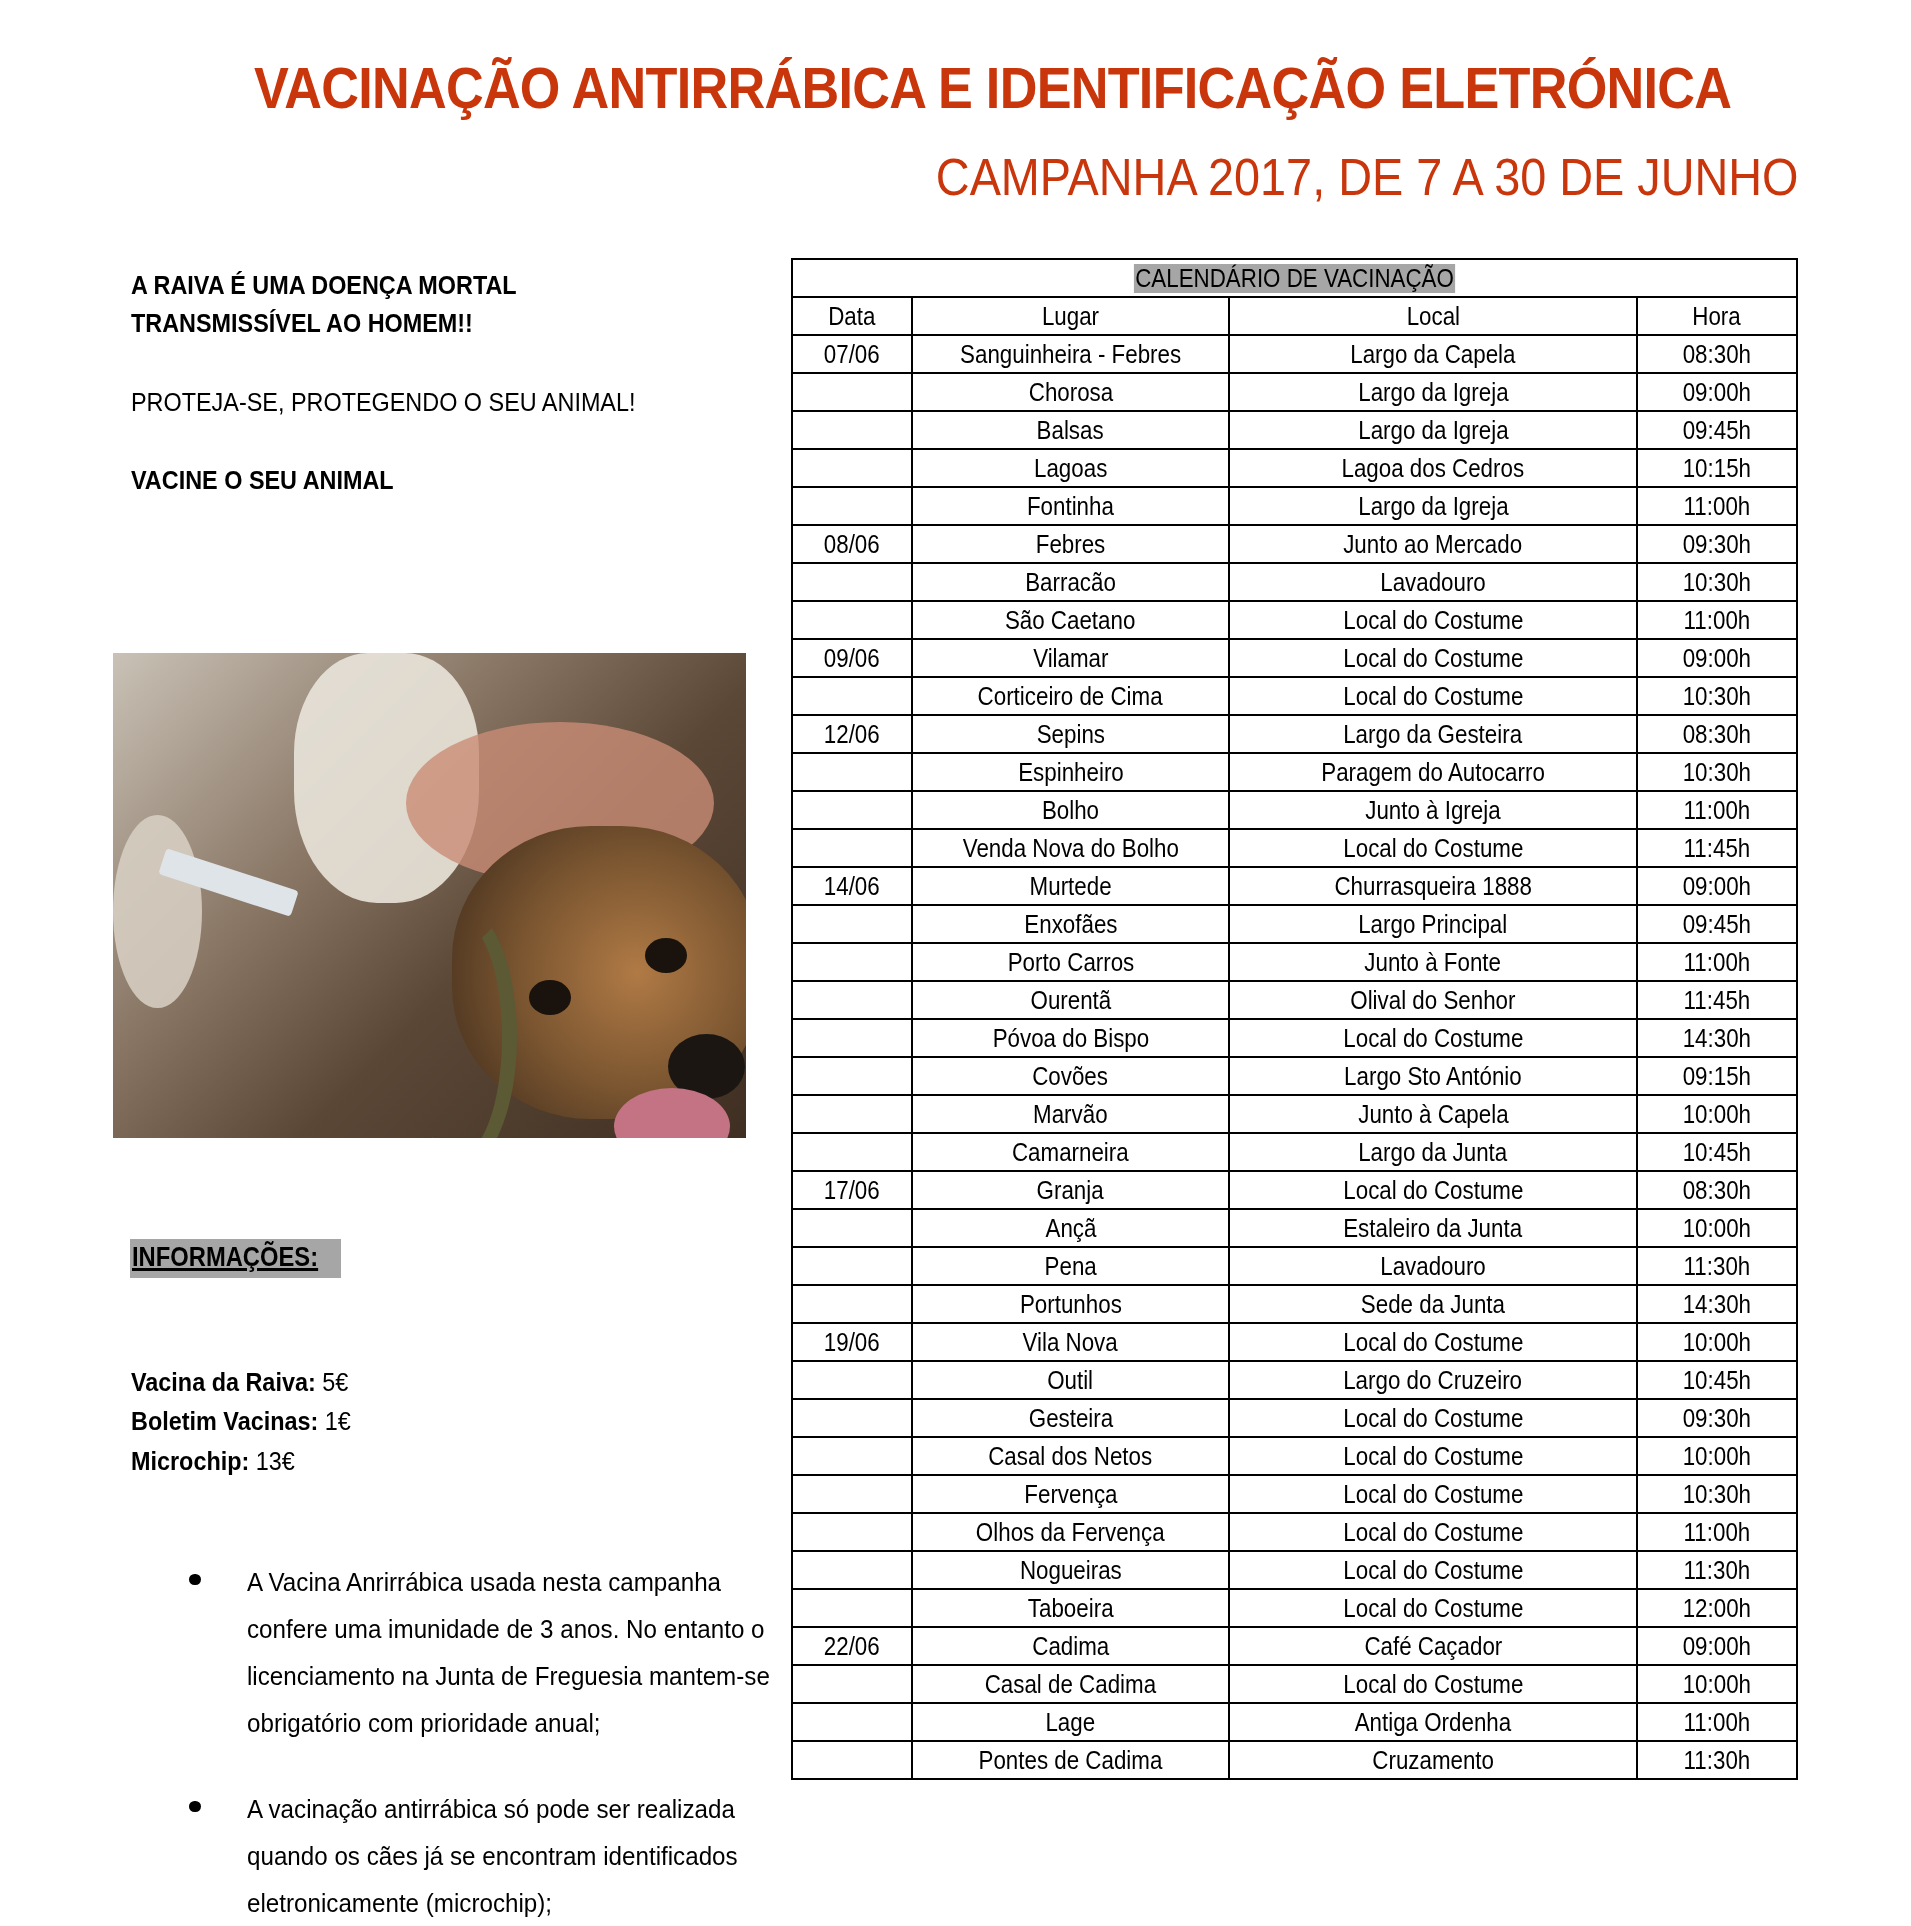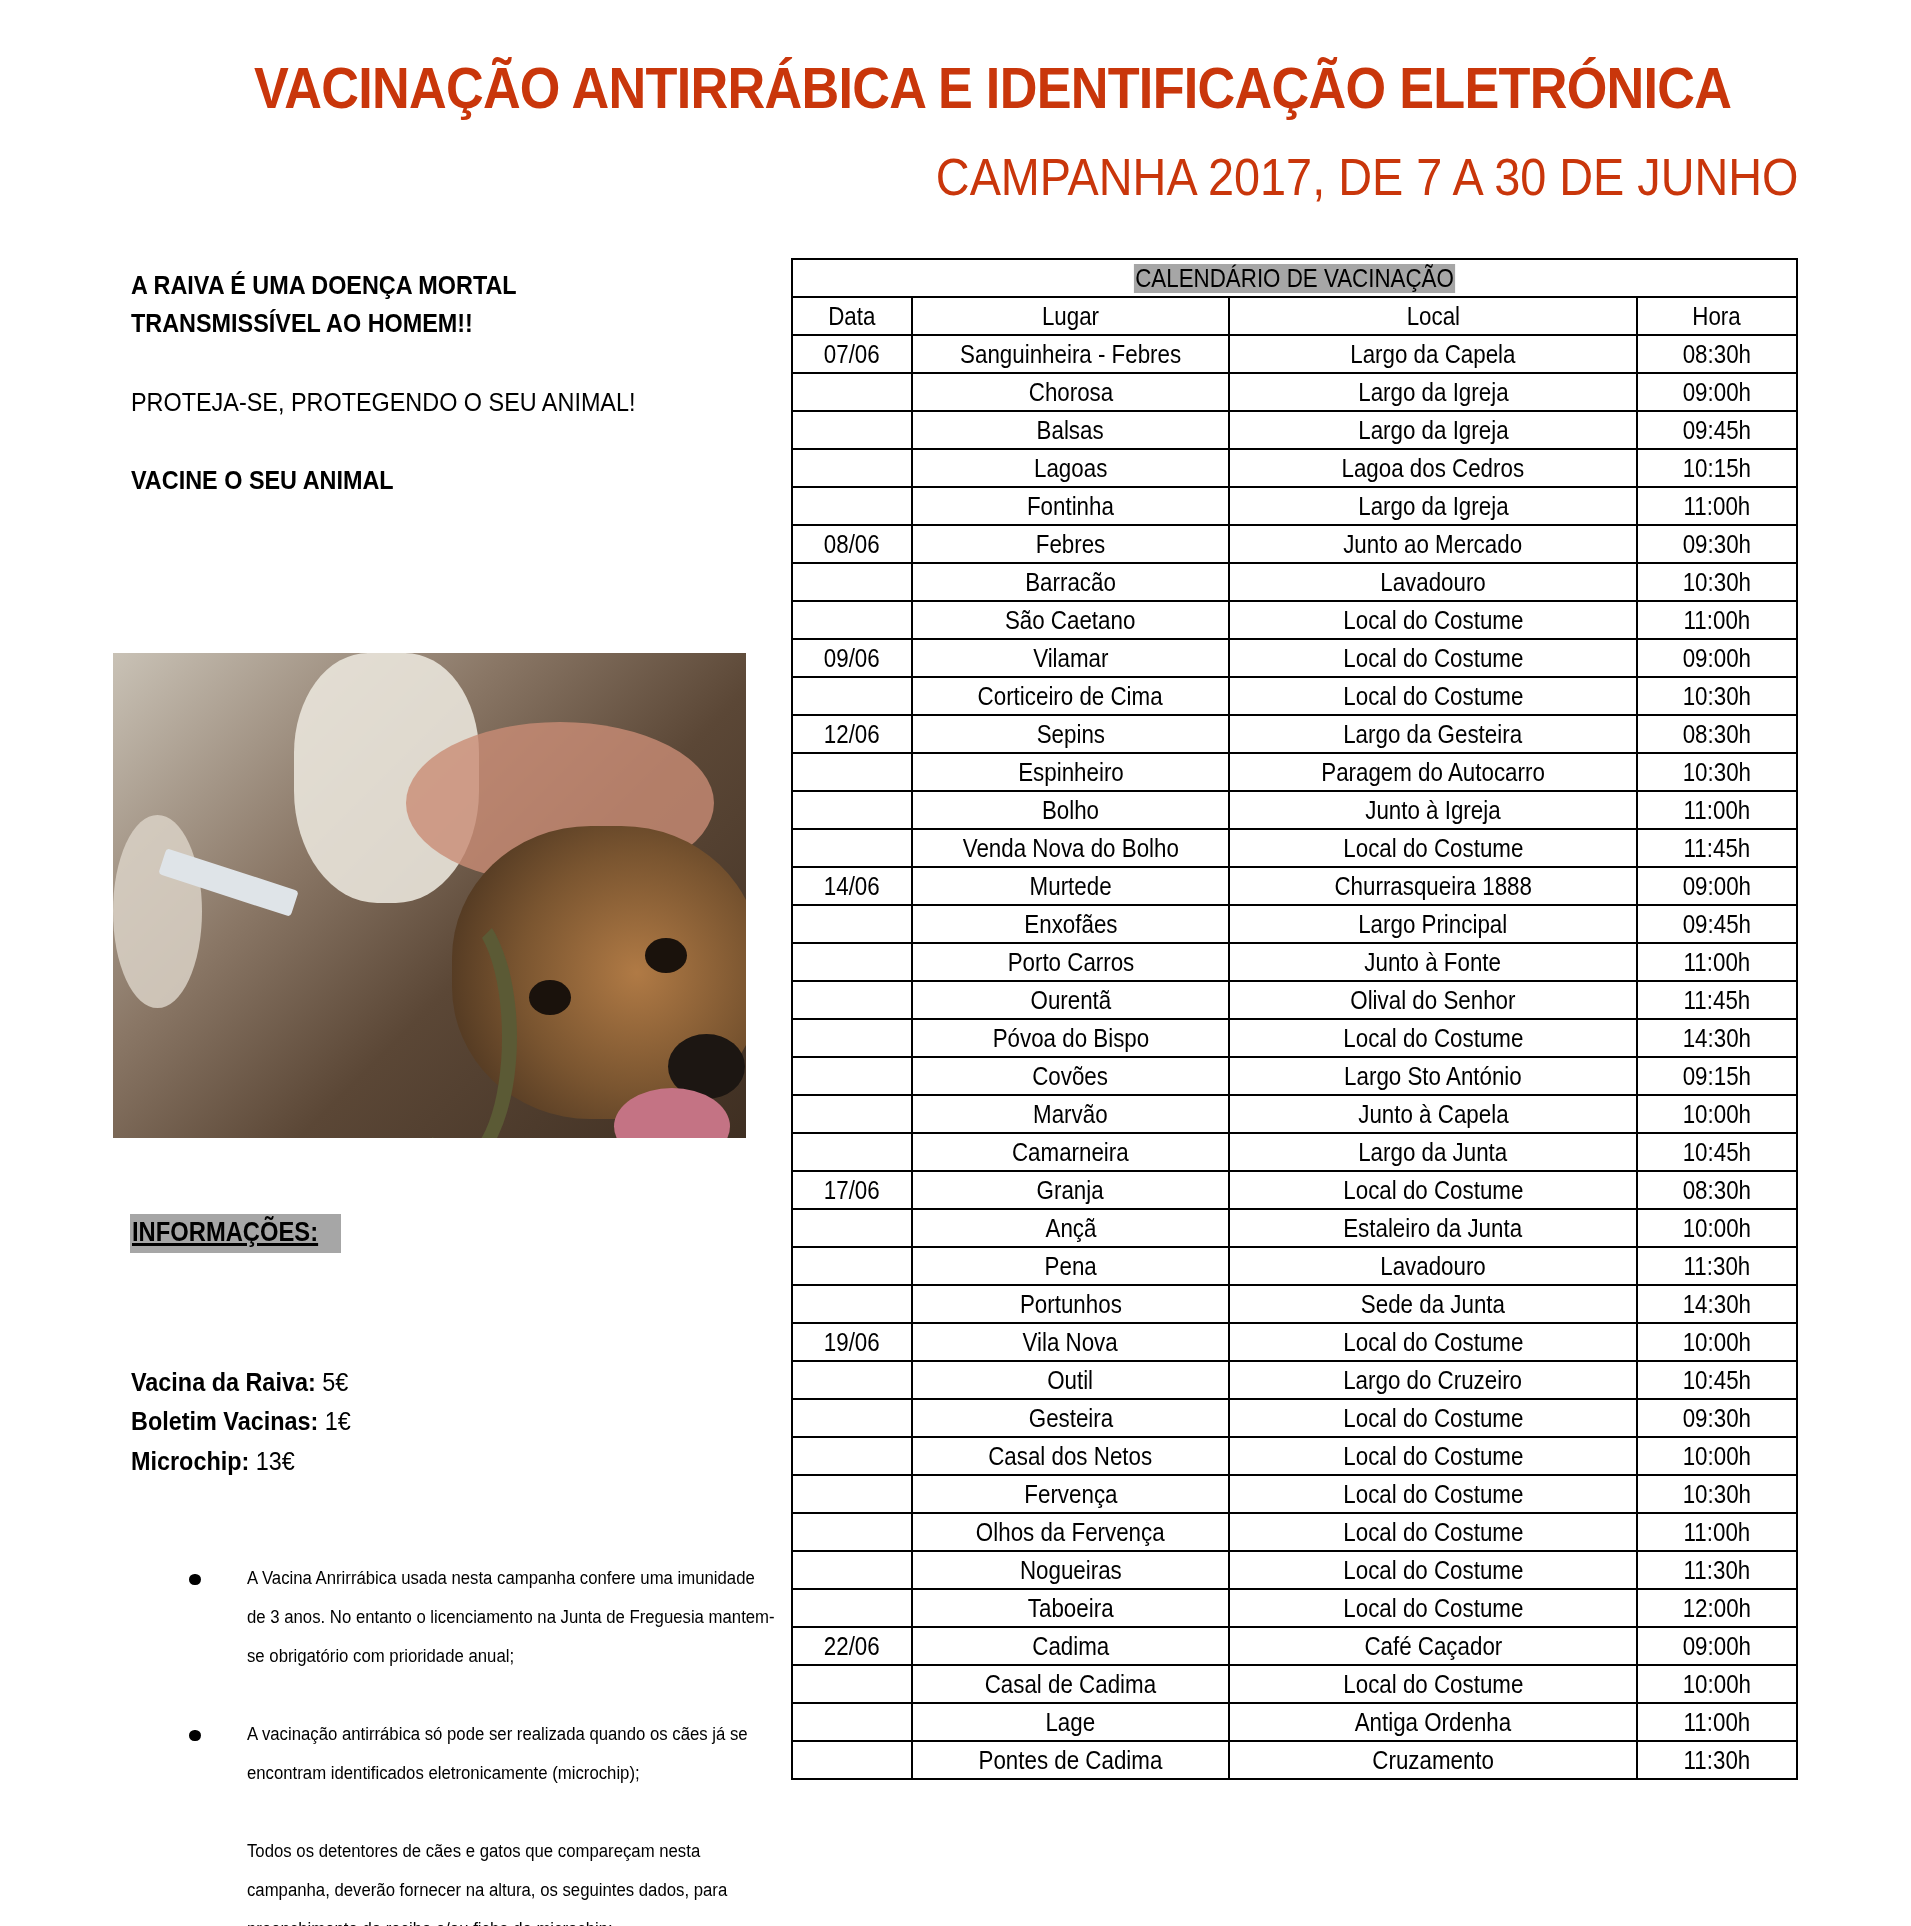--- a/index.html
+++ b/index.html
@@ -27,29 +27,29 @@
   .photo .hand { position: absolute; left: 293px; top: 69px; width: 308px; height: 162px; border-radius: 50%;
                  background: #c98c75; opacity: .8; }
   .photo .head { position: absolute; left: 339px; top: 173px; width: 308px; height: 293px; border-radius: 45%;
                  background: radial-gradient(circle at 60% 50%, #b07a45 0%, #7a5530 50%, #3c2a1b 100%); }
   .photo .eye { position: absolute; width: 42px; height: 35px; border-radius: 50%; background: #1a120c; }
   .photo .nose { position: absolute; left: 555px; top: 381px; width: 77px; height: 65px; border-radius: 50%; background: #1c1612; }
   .photo .tongue { position: absolute; left: 501px; top: 435px; width: 116px; height: 77px; border-radius: 50%; background: #c47384; }
   .photo .collar { position: absolute; left: 285px; top: 250px; width: 89px; height: 239px; border-radius: 50%;
                    border: 15.4px solid #5b5a35; border-left-color: transparent; border-top-color: transparent; }
 
-  .info-head { left: 130px; top: 1214px; width: 211px; height: 39px; background: #A6A6A6; }
+  .info-head { left: 130px; top: 1239px; width: 211px; height: 39px; background: #A6A6A6; }
   .info-head span { position: absolute; left: 2.3px; top: 3.1px; font-size: 27px; font-weight: bold; text-decoration: underline;
                     text-decoration-thickness: 3.1px; white-space: nowrap; transform: scaleX(0.88); transform-origin: left top; }
 
   .price { left: 131px; font-size: 26px; white-space: nowrap; transform: scaleX(0.9); transform-origin: left top; }
   .price b { font-weight: bold; }
 
   .bullets { left: 189px; top: 1559px; width: 586px; }
-  .bullet { position: relative; padding-left: 58px; font-size: 18px; line-height: 39px; margin-bottom: 39px; }
+  .bullet { position: relative; padding-left: 58px; font-size: 26px; line-height: 47px; margin-bottom: 39px; }
   .bullet .dot { position: absolute; left: 0; top: 14.6px; width: 11.6px; height: 11.6px; border-radius: 50%; background: #000; }
   .bullet .txt { display: block; transform: scaleX(0.93); transform-origin: left top; width: 570px; }
 
   table.cal { position: absolute; left: 791px; top: 258px; width: 1006px; border-collapse: collapse;
               table-layout: fixed; font-size: 25.4px; }
   table.cal td, table.cal th { border: 2.3px solid #000; height: 36px; padding: 0; text-align: center;
                                white-space: nowrap; overflow: hidden; }
   table.cal th { font-weight: normal; }
   table.cal td span, table.cal th span { display: inline-block; transform: scaleX(0.88); }
   table.cal .cap th { border-bottom: 2.3px solid #000; }

